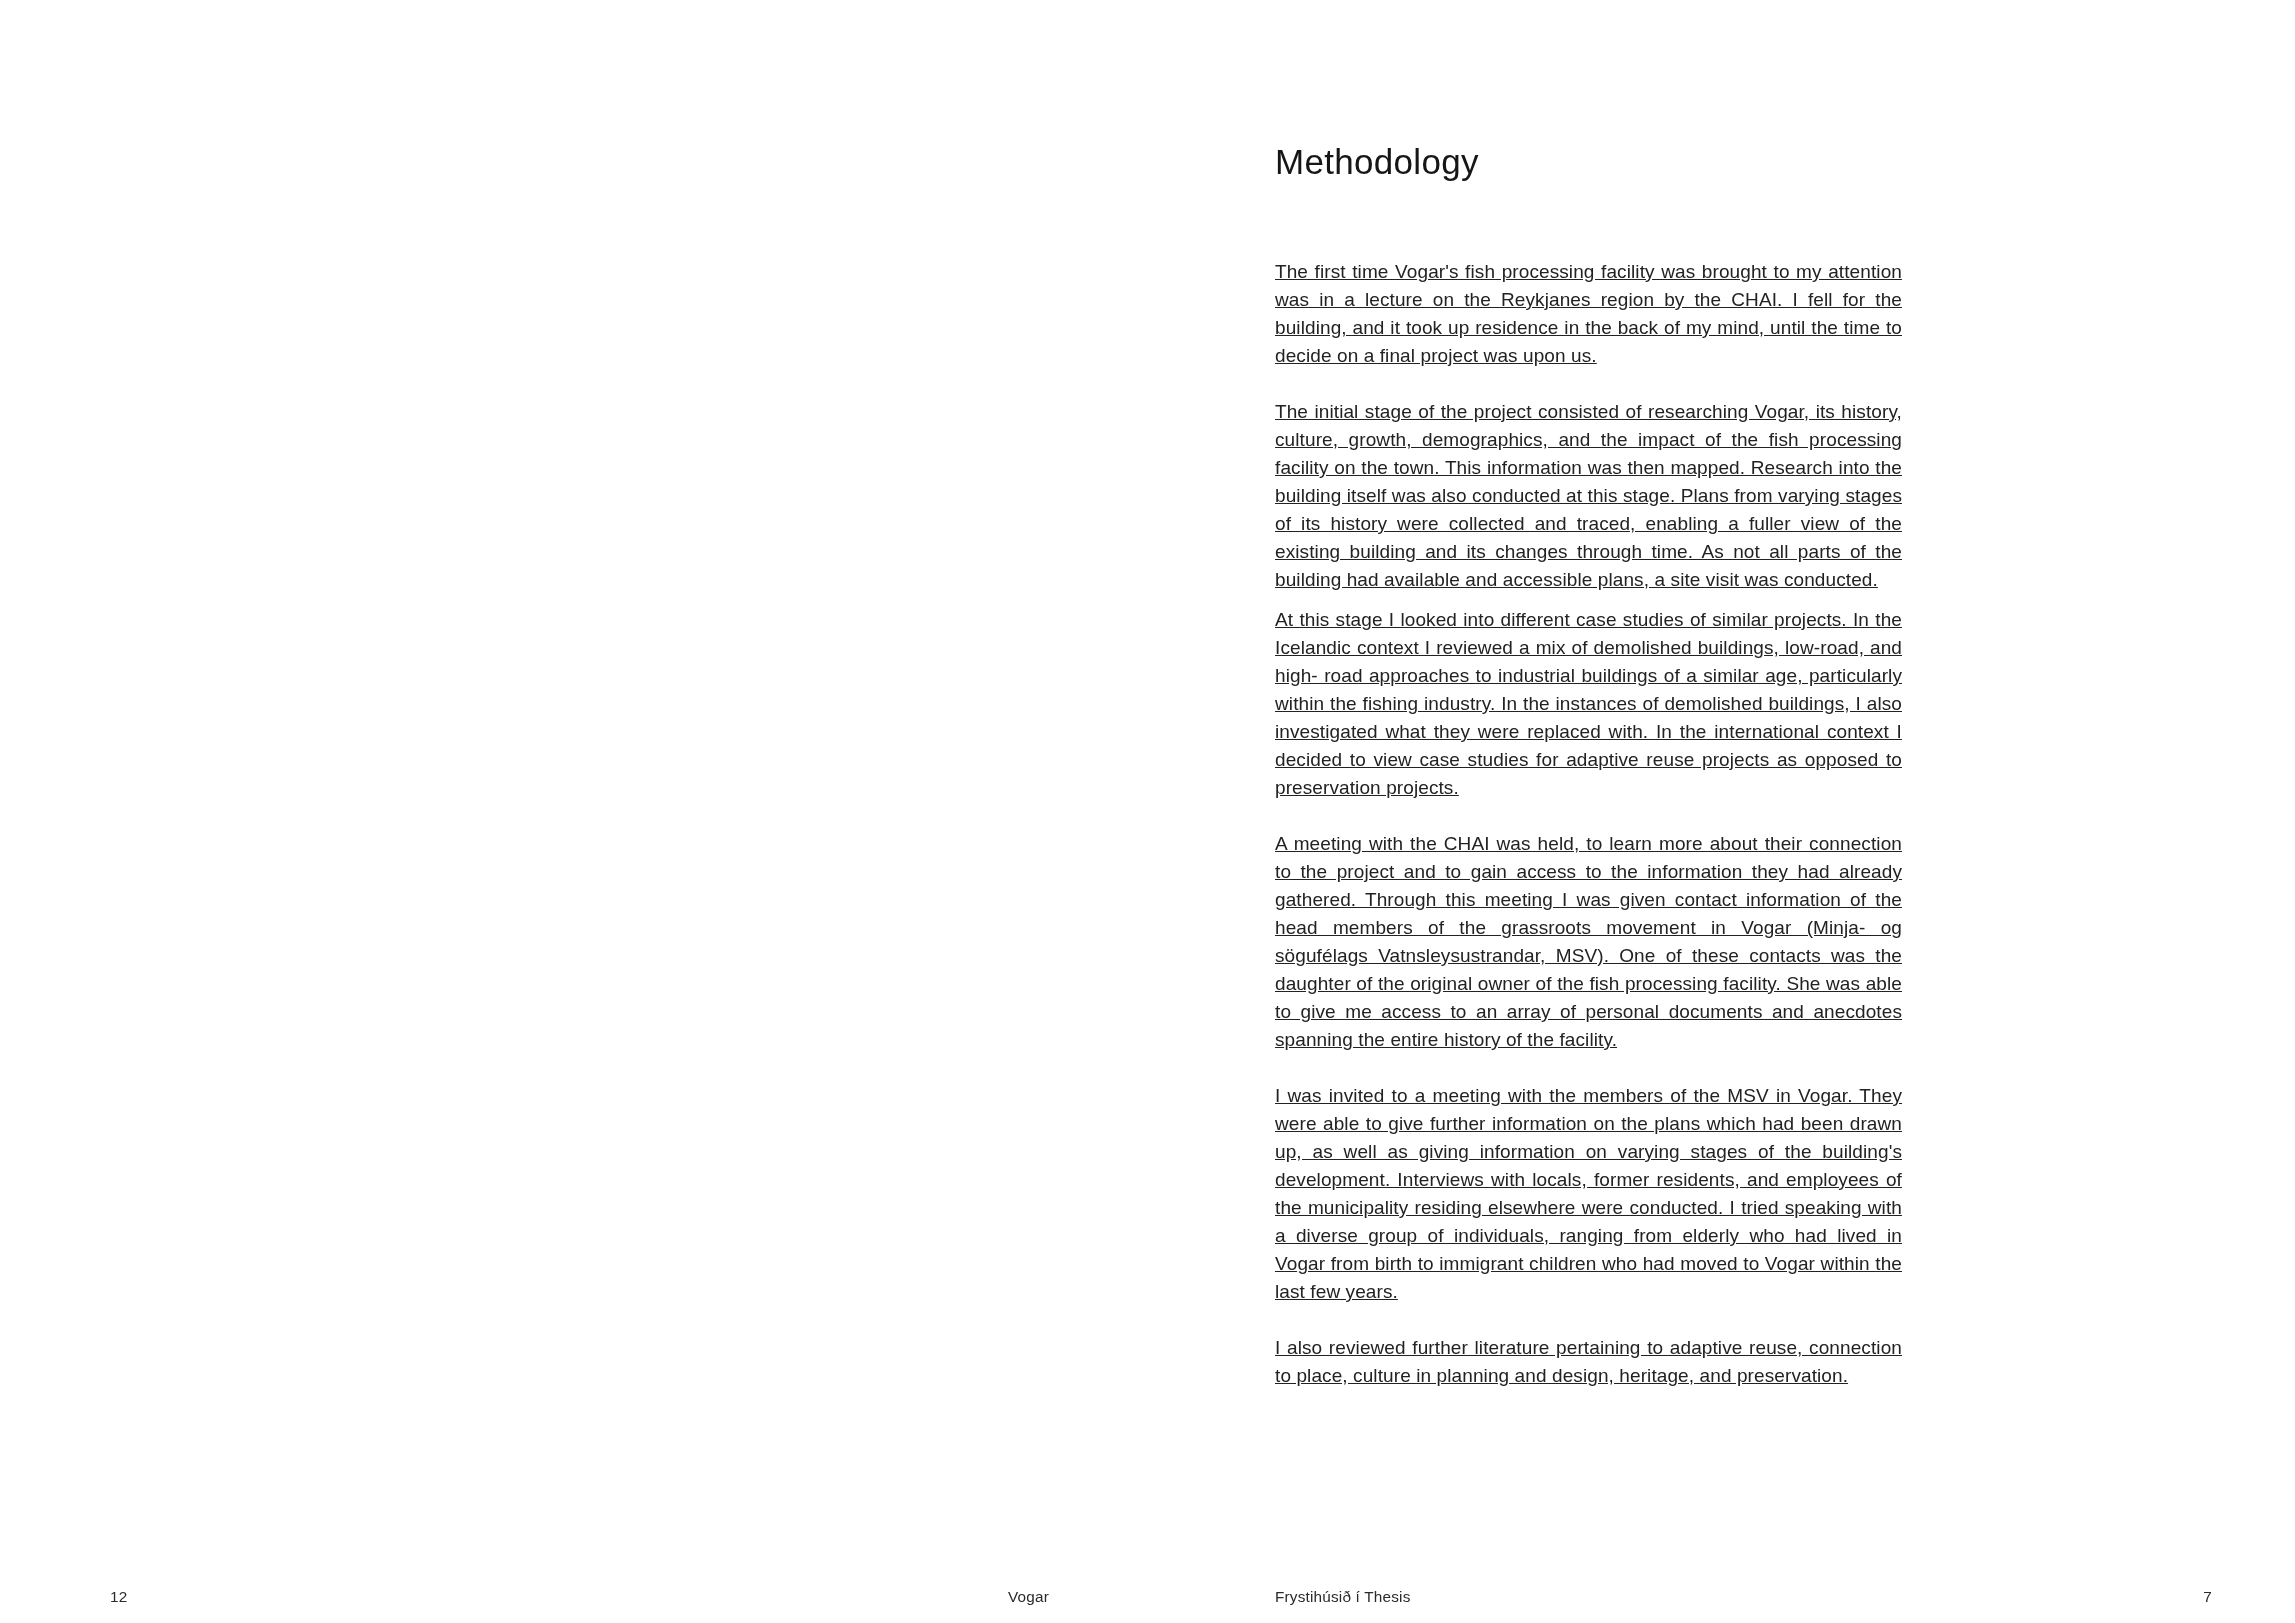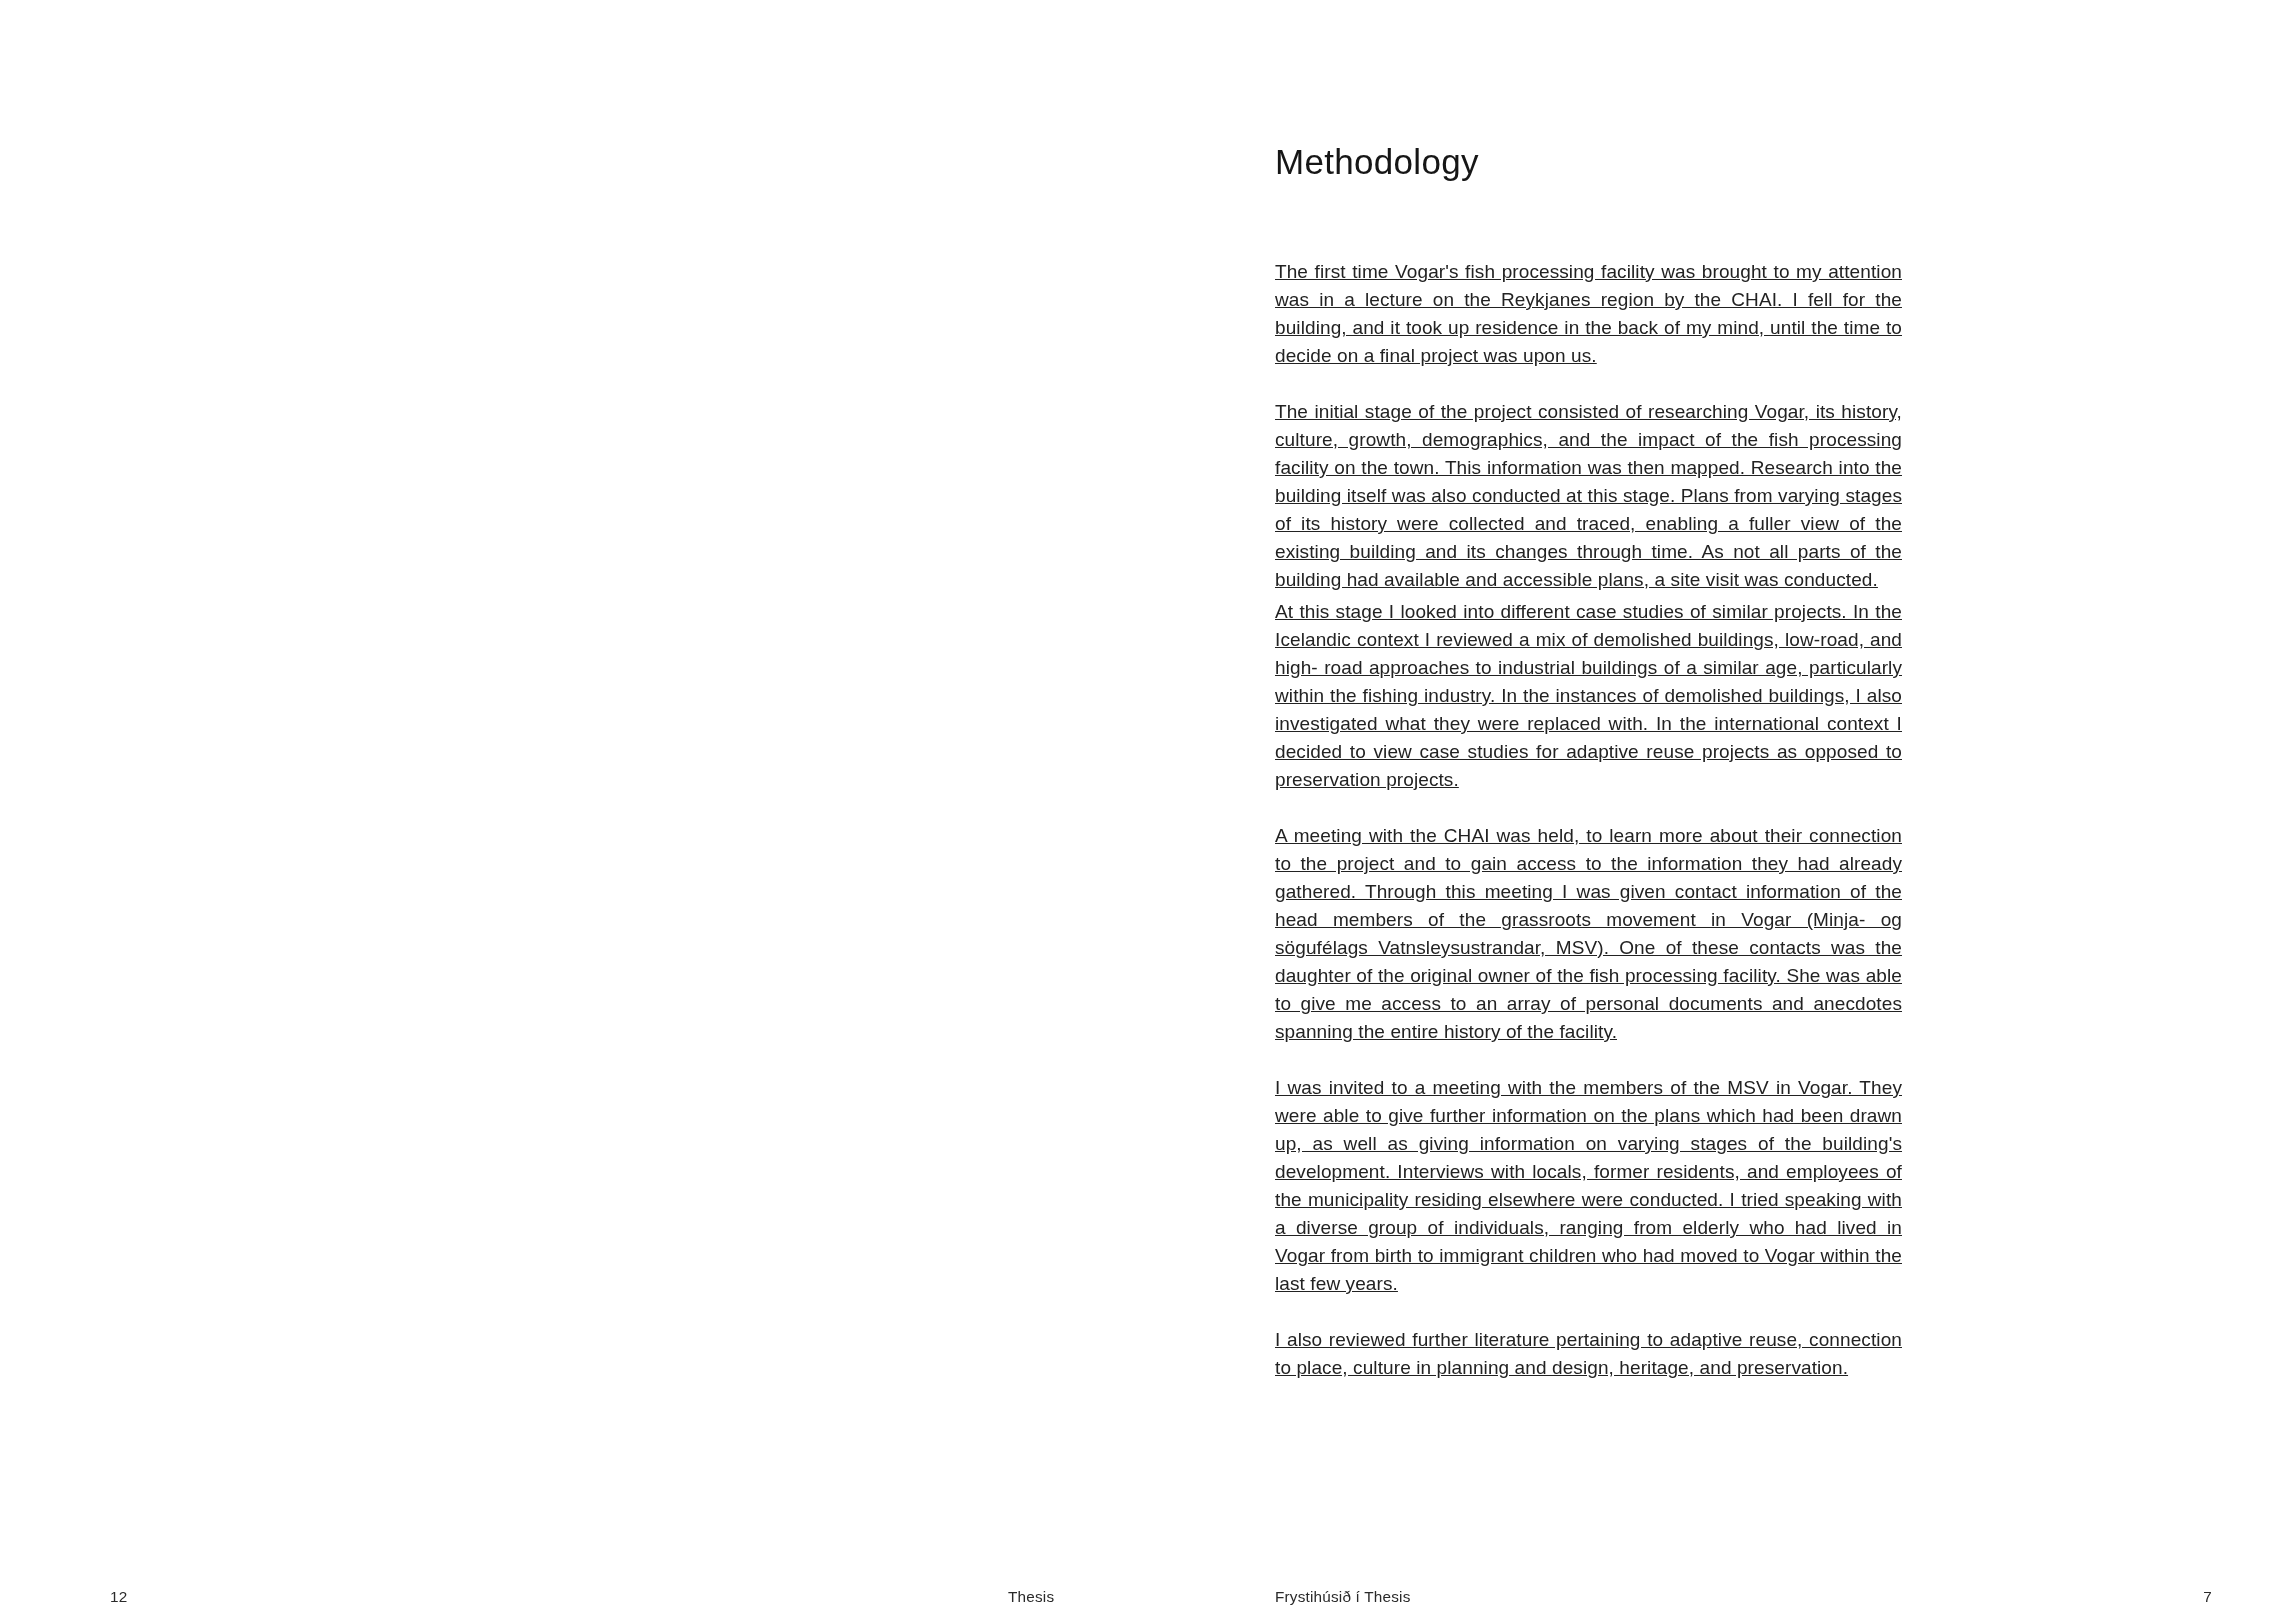--- a/index.html
+++ b/index.html
@@ -36,21 +36,21 @@
     letter-spacing: 0.1px;
     text-align: justify;
     margin: 0 0 28px 0;
     color: #222222;
     text-decoration: underline;
   }
   .body-text p.block-end {
     margin-bottom: 2px;
   }
   .body-text p.continuation {
-    margin-top: 4px;
+    margin-top: 12px;
   }
   .body-text p:last-child {
     margin-bottom: 0;
   }
   .footer {
     position: absolute;
     left: 0;
     top: 1588px;
     width: 2295px;
     height: 21px;
@@ -77,19 +77,19 @@
       <p class="block-end">The initial stage of the project consisted of researching Vogar, its history, culture, growth, demographics, and the impact of the fish processing facility on the town. This information was then mapped. Research into the building itself was also conducted at this stage. Plans from varying stages of its history were collected and traced, enabling a fuller view of the existing building and its changes through time. As not all parts of the building had available and accessible plans, a site visit was conducted.</p>
       <p class="continuation">At this stage I looked into different case studies of similar projects. In the Icelandic context I reviewed a mix of demolished buildings, low-road, and high- road approaches to industrial buildings of a similar age, particularly within the fishing industry. In the instances of demolished buildings, I also investigated what they were replaced with. In the international context I decided to view case studies for adaptive reuse projects as opposed to preservation projects.</p>
       <p>A meeting with the CHAI was held, to learn more about their connection to the project and to gain access to the information they had already gathered. Through this meeting I was given contact information of the head members of the grassroots movement in Vogar (Minja- og sögufélags Vatnsleysustrandar, MSV). One of these contacts was the daughter of the original owner of the fish processing facility. She was able to give me access to an array of personal documents and anecdotes spanning the entire history of the facility.</p>
       <p>I was invited to a meeting with the members of the MSV in Vogar. They were able to give further information on the plans which had been drawn up, as well as giving information on varying stages of the building's development. Interviews with locals, former residents, and employees of the municipality residing elsewhere were conducted. I tried speaking with a diverse group of individuals, ranging from elderly who had lived in Vogar from birth to immigrant children who had moved to Vogar within the last few years.</p>
       <p>I also reviewed further literature pertaining to adaptive reuse, connection to place, culture in planning and design, heritage, and preservation.</p>
     </div>
   </div>
 
   <div class="footer">
     <span class="page-num-left">12</span>
-    <span class="label-thesis">Thesis</span>
+    <span class="label-thesis">Vogar</span>
     <span class="label-project">Frystihúsið í Thesis</span>
     <span class="page-num-right">7</span>
   </div>
 
 </div>
 
 
 </body></html>

